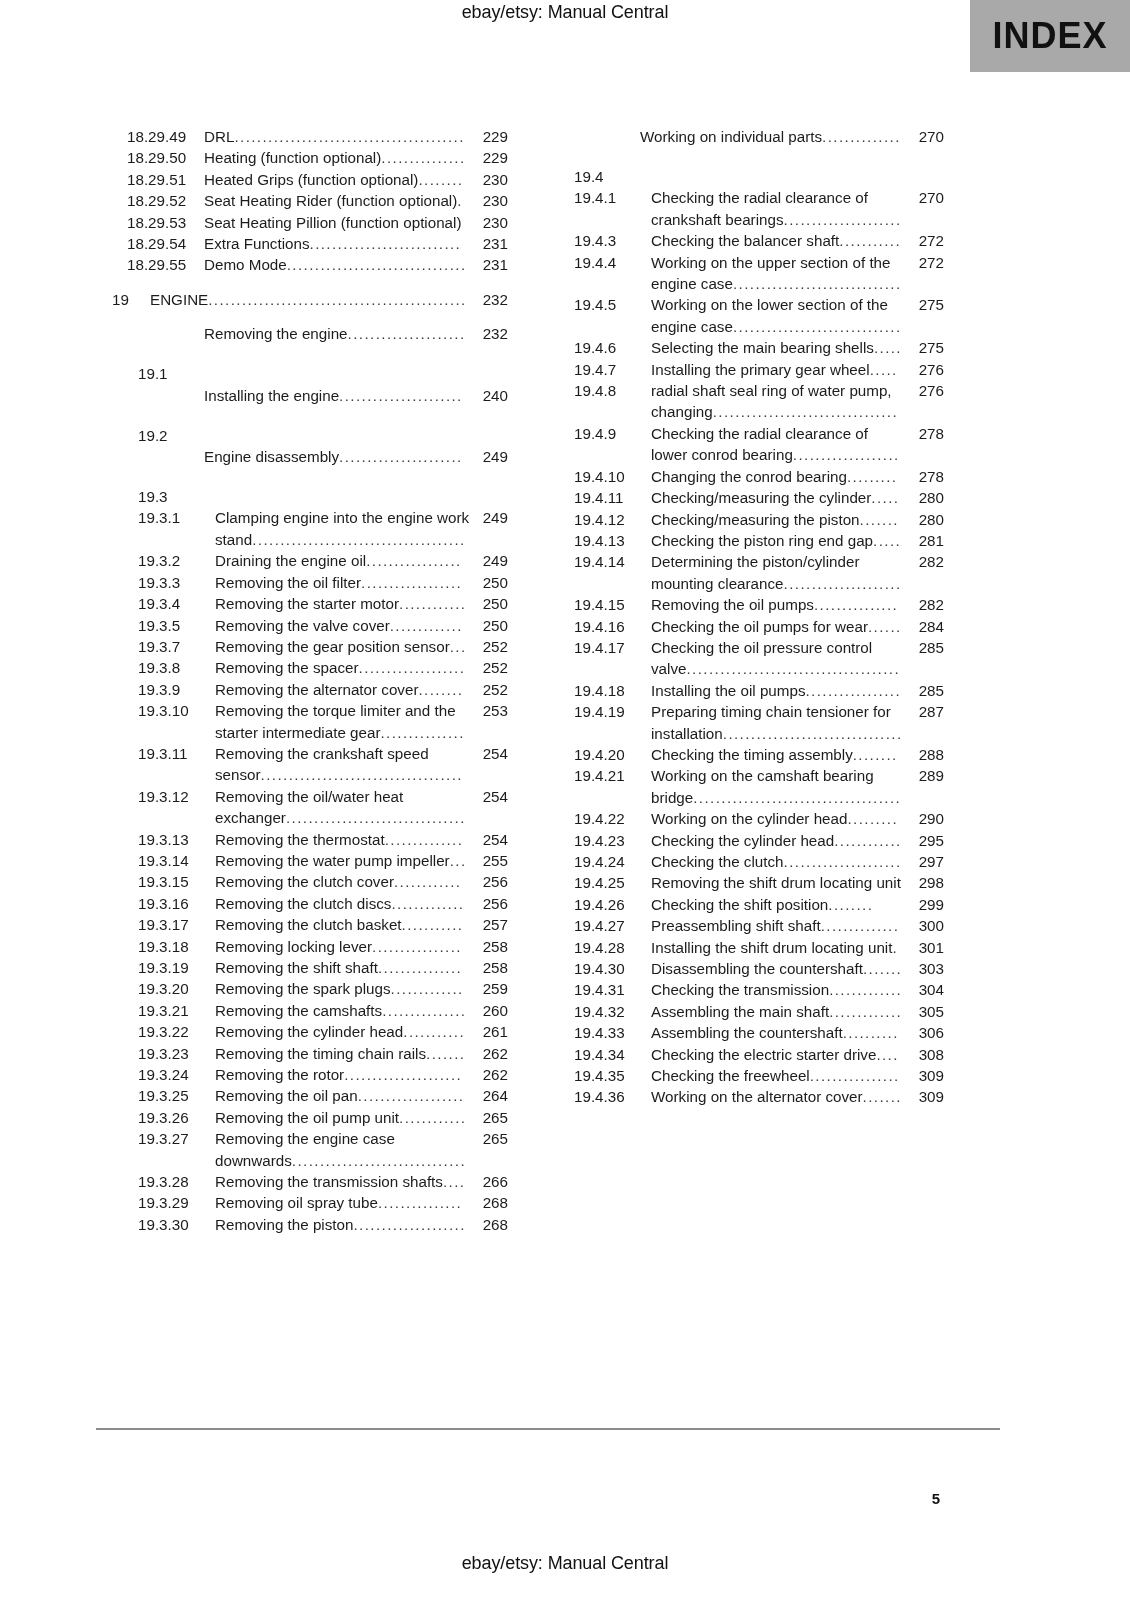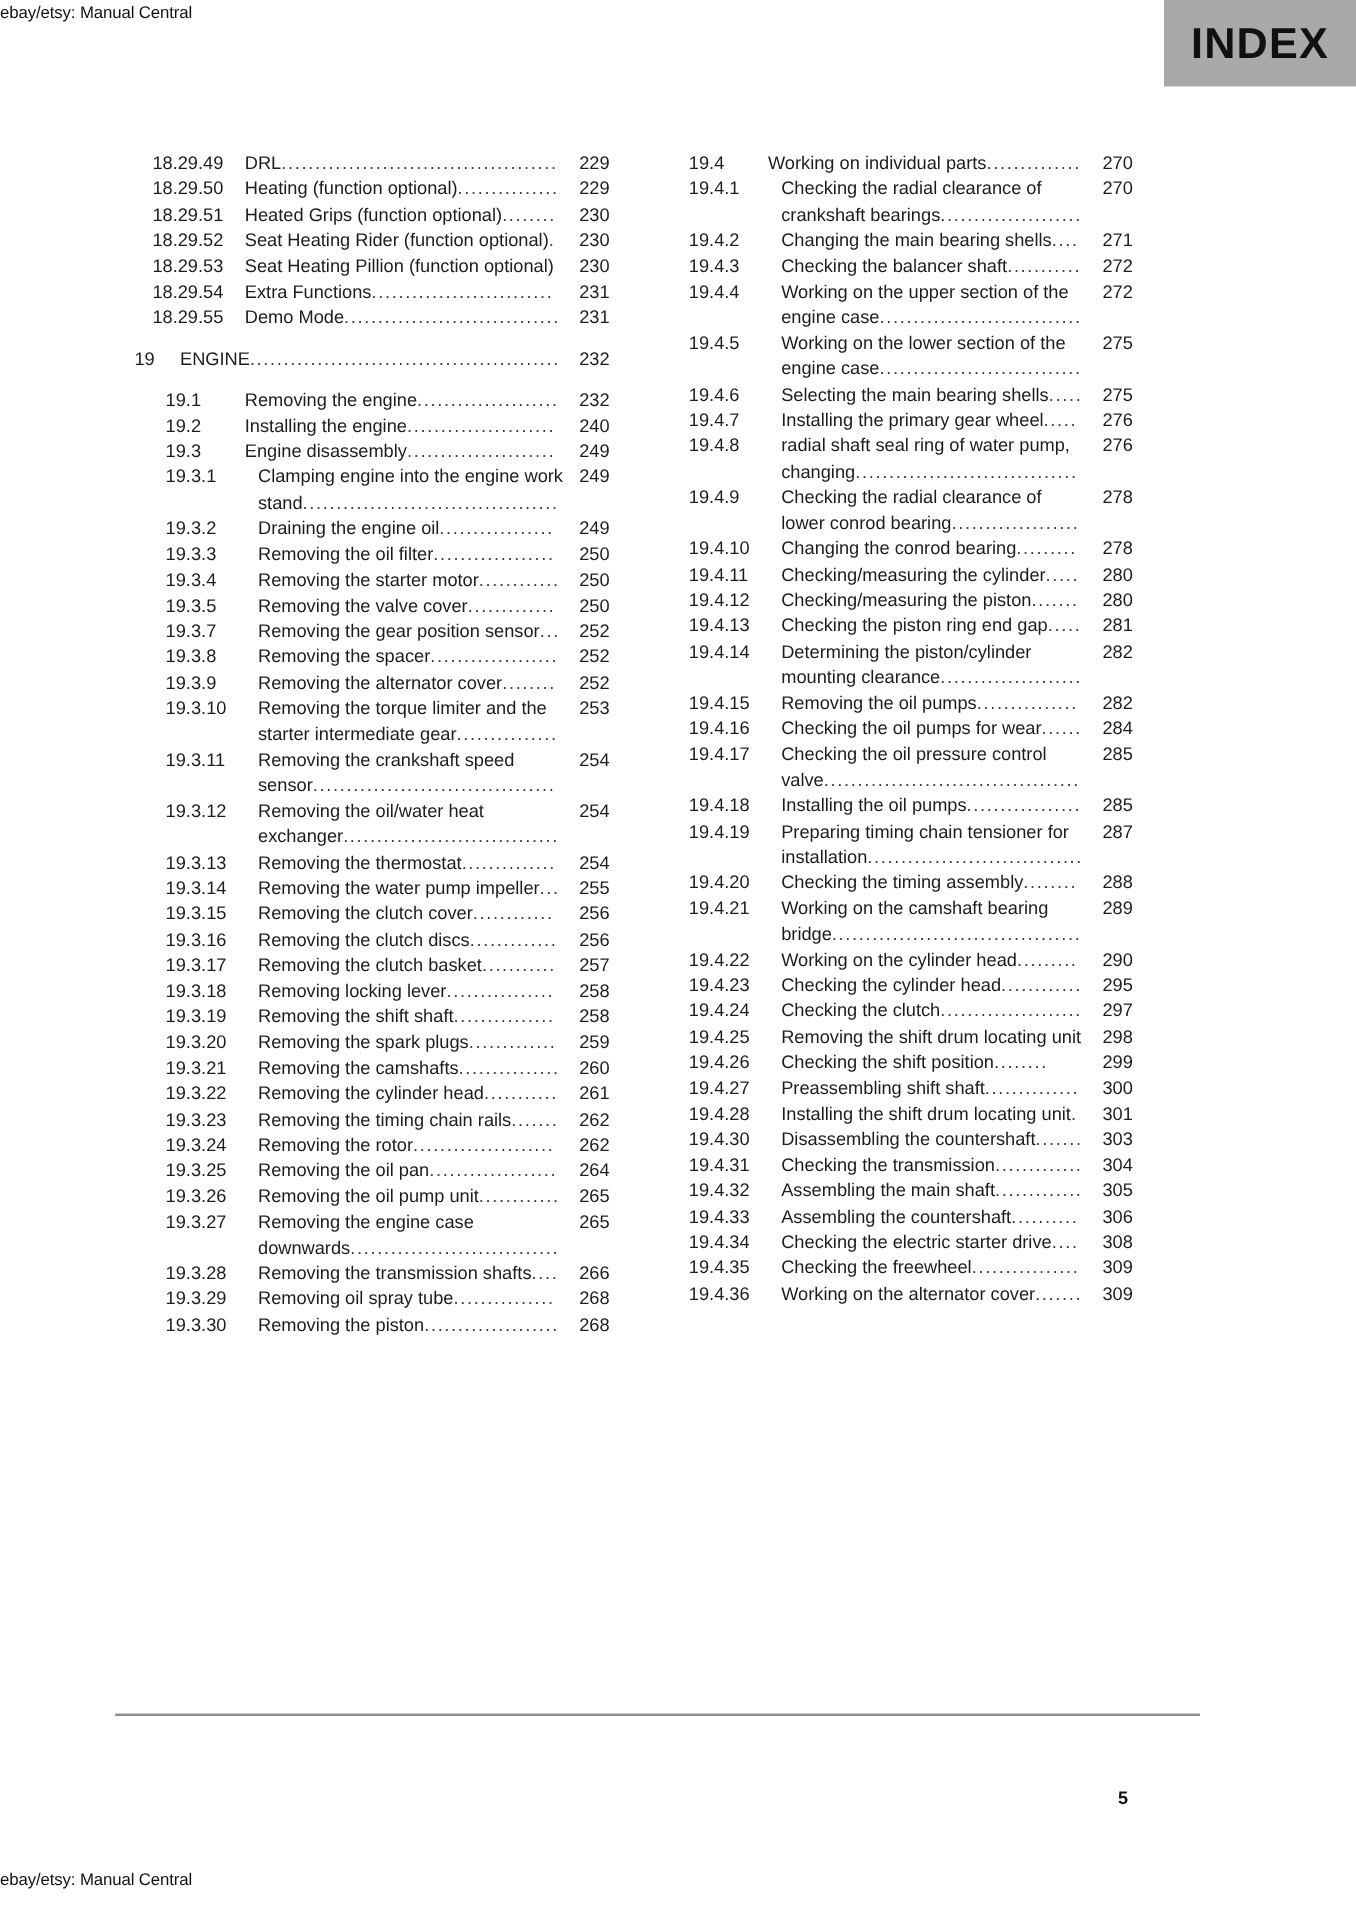--- a/index.html
+++ b/index.html
@@ -14,22 +14,23 @@
     color: #1a1a1a;
     position: relative;
     overflow: hidden;
   }
 
   
   .watermark {
     position: absolute;
     left: 0;
     width: 100%;
+    text-align: center;
     font-family: "Liberation Sans", sans-serif;
-    font-size: 14px;
+    font-size: 18px;
     color: #111111;
     letter-spacing: -0.1px;
     white-space: nowrap;
   }
   .watermark-top { top: 2px; }
   .watermark-bottom { bottom: 26px; }
 
   
   .index-tab {
     position: absolute;
@@ -99,21 +100,21 @@
   .toc-text .dots {
     
     display: inline;
     letter-spacing: 1.4px;
     color: #3a3a3a;
   }
 
   
   .lvl-1 .toc-num   { width: 38px; }           
   .lvl-1 .toc-text  { }
-  .lvl-2 .toc-num   { width: 66px; }           
+  .lvl-2 .toc-num   { width: 66px; margin-top: 40px; }           
   .lvl-3 .toc-num   { width: 77px; }           
   .lvl-3b .toc-num  { width: 77px; }           
 
   .lvl-1 { margin-left: 0px;  }
   .lvl-2 { margin-left: 26px; }
   .lvl-3 { margin-left: 26px; }
   .lvl-3b{ margin-left: 15px; }
 
   
   .footer-rule {
@@ -308,24 +309,20 @@
   <div class="toc-col toc-col-right" id="col-right">
       <div class="toc-entry lvl-2">
         <span class="toc-num">19.4</span>
         <span class="toc-text"><span class="page-slot">270</span><span class="toc-title">Working on individual parts</span><span class="dots">..............</span></span>
       </div>
       <div class="toc-entry lvl-3">
         <span class="toc-num">19.4.1</span>
         <span class="toc-text"><span class="page-slot">270</span><span class="toc-title">Checking the radial clearance of crankshaft bearings</span><span class="dots">.....................</span></span>
       </div>
       <div class="toc-entry lvl-3">
-        <span class="toc-num">19.4.2</span>
-        <span class="toc-text"><span class="page-slot">271</span><span class="toc-title">Changing the main bearing shells</span><span class="dots">....</span></span>
-      </div>
-      <div class="toc-entry lvl-3">
         <span class="toc-num">19.4.3</span>
         <span class="toc-text"><span class="page-slot">272</span><span class="toc-title">Checking the balancer shaft</span><span class="dots">...........</span></span>
       </div>
       <div class="toc-entry lvl-3">
         <span class="toc-num">19.4.4</span>
         <span class="toc-text"><span class="page-slot">272</span><span class="toc-title">Working on the upper section of the engine case</span><span class="dots">..............................</span></span>
       </div>
       <div class="toc-entry lvl-3">
         <span class="toc-num">19.4.5</span>
         <span class="toc-text"><span class="page-slot">275</span><span class="toc-title">Working on the lower section of the engine case</span><span class="dots">..............................</span></span>

